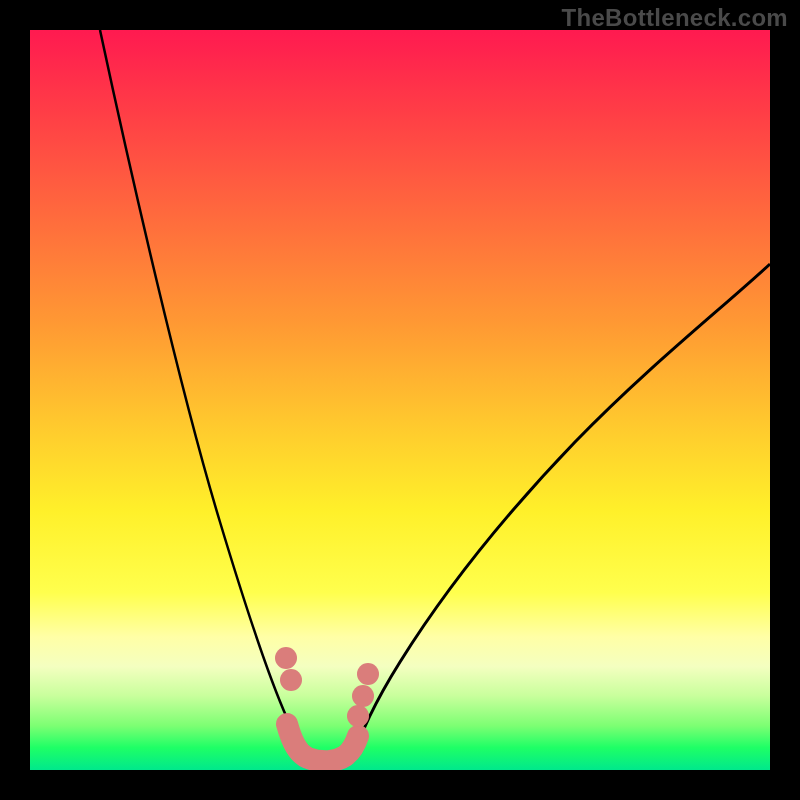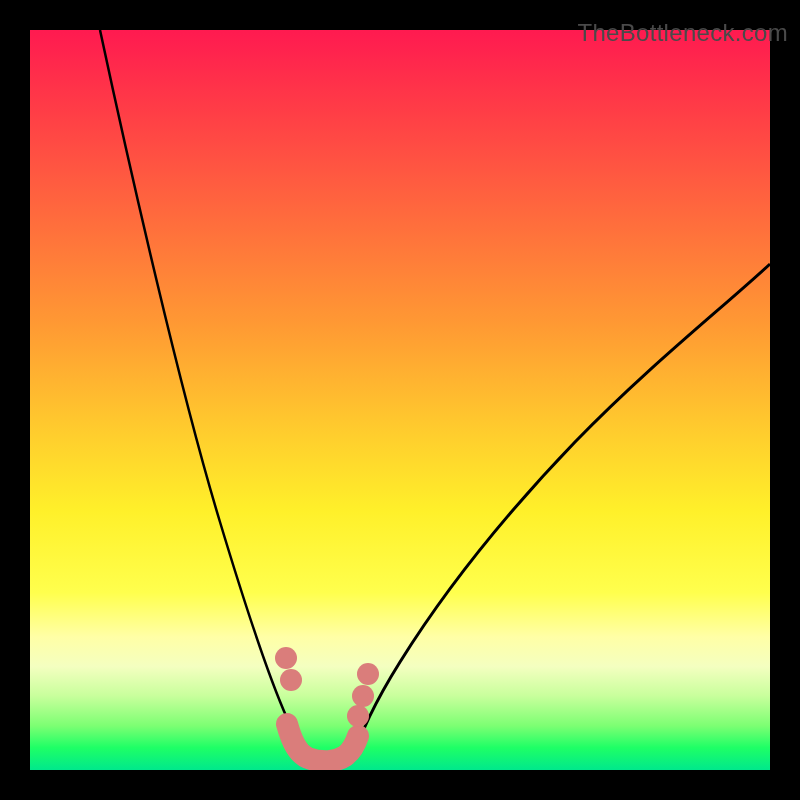--- a/index.html
+++ b/index.html
@@ -52,26 +52,26 @@
   }
   .svg-layer {
     position: absolute;
     left: 0;
     top: 0;
     width: 100%;
     height: 100%;
   }
   .watermark {
     position: absolute;
-    top: 19px;
+    top: 4px;
     right: 12px;
     color: #4a4a4a;
     font-size: 24px;
     letter-spacing: 0.3px;
-    font-weight: 400;
+    font-weight: 700;
     font-family: Arial, Helvetica, sans-serif;
   }
 </style>
 </head>
 <body>
 
 <div class="frame">
 
   <div class="plot-area">
     <div class="gradient"></div>

